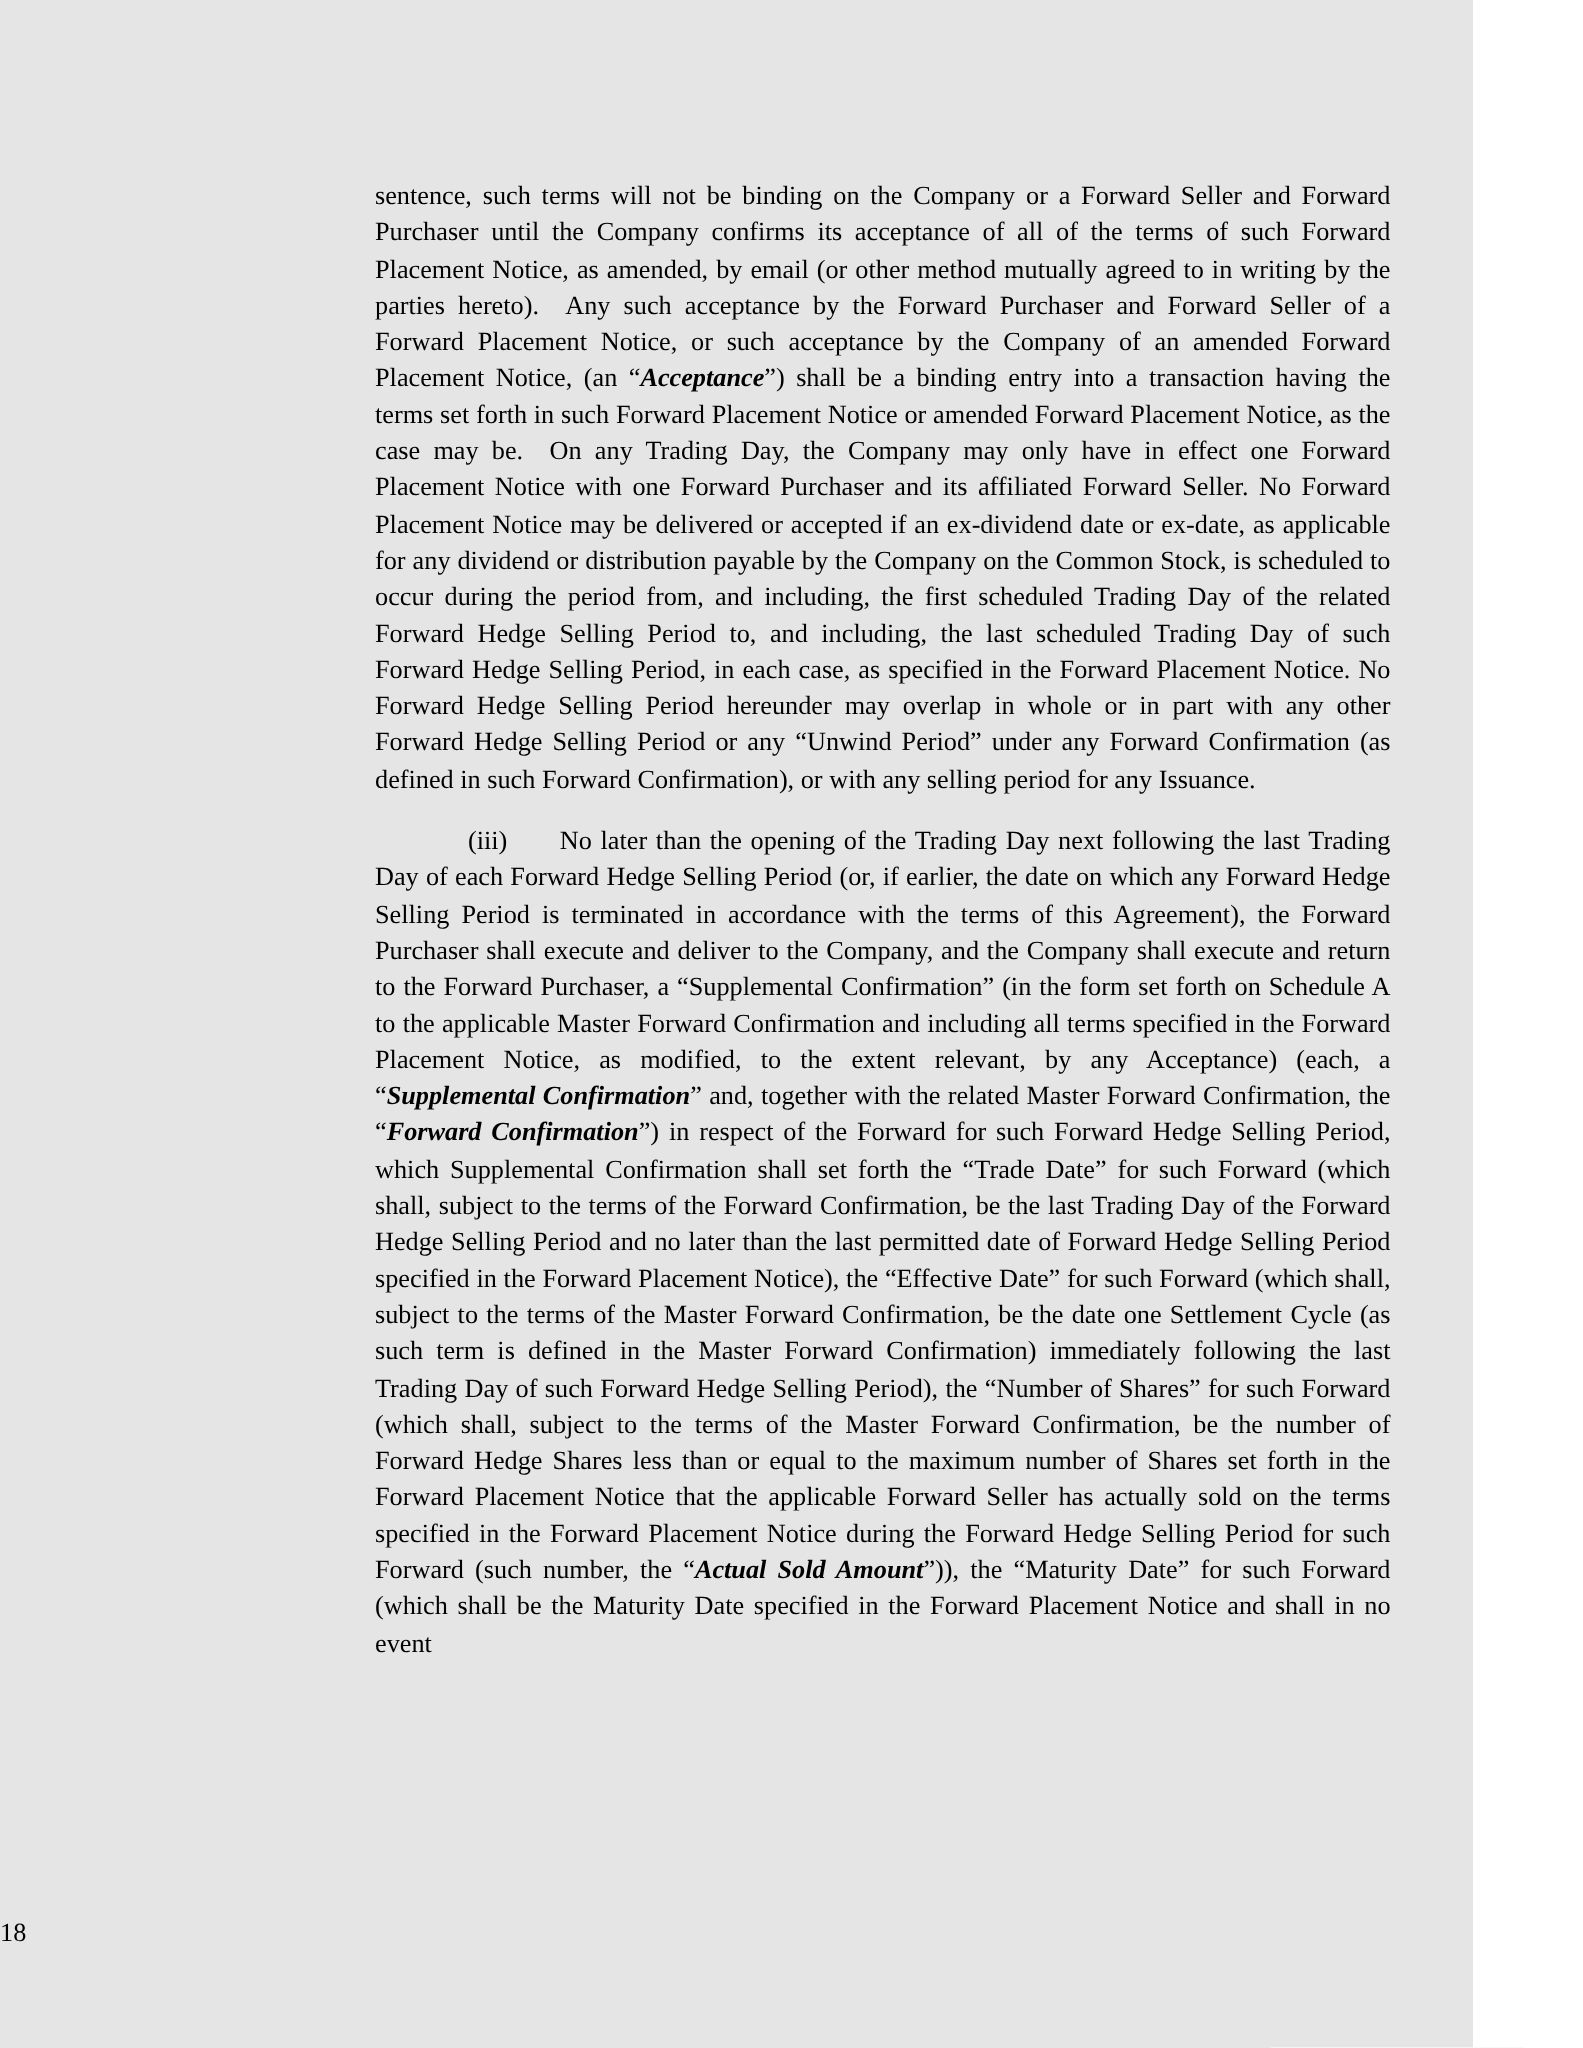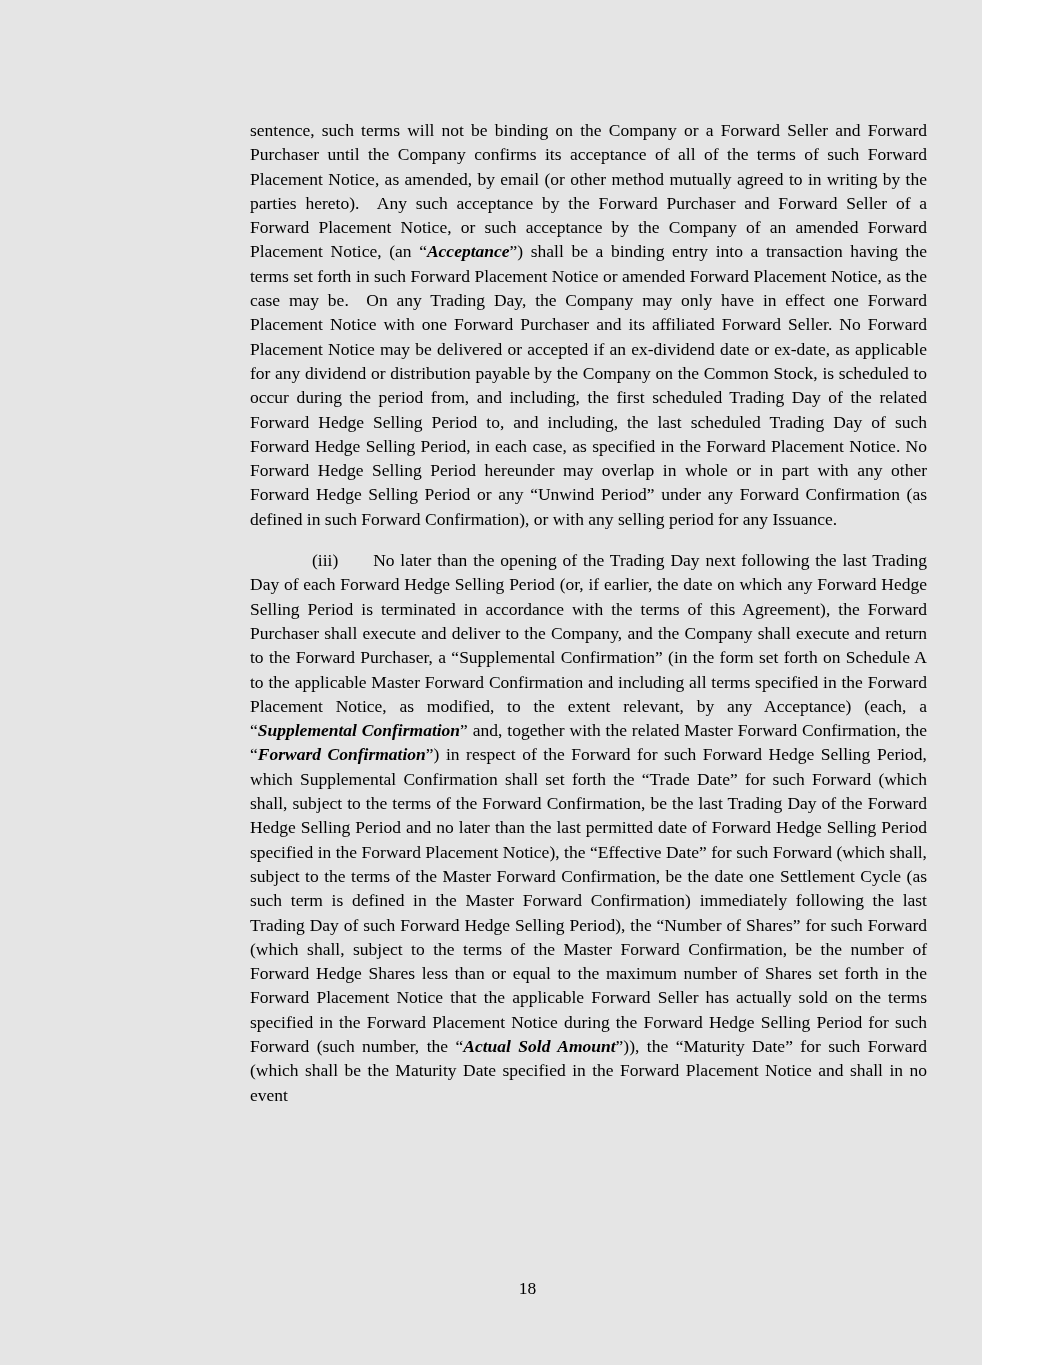--- a/index.html
+++ b/index.html
@@ -34,21 +34,20 @@
   }
   .bi {
     font-weight: bold;
     font-style: italic;
   }
   .page-number {
     position: absolute;
     top: 1276px;
     left: 0;
     width: 1055px;
-    text-align: center;
     font-size: 17.5px;
     line-height: 24px;
   }
 </style>
 </head>
 <body>
 
 <div class="page">
   <div class="text-block" id="paragraphs">
       <p class="para"><span>sentence, such terms will not be binding on the Company or a Forward Seller and Forward Purchaser until the Company confirms its acceptance of all of the terms of such Forward Placement Notice, as amended, by email (or other method mutually agreed to in writing by the parties hereto). &nbsp;Any such acceptance by the Forward Purchaser and Forward Seller of a Forward Placement Notice, or such acceptance by the Company of an amended Forward Placement Notice, (an “</span><span class="bi">Acceptance</span><span>”) shall be a binding entry into a transaction having the terms set forth in such Forward Placement Notice or amended Forward Placement Notice, as the case may be. &nbsp;On any Trading Day, the Company may only have in effect one Forward Placement Notice with one Forward Purchaser and its affiliated Forward Seller. No Forward Placement Notice may be delivered or accepted if an ex-dividend date or ex-date, as applicable for any dividend or distribution payable by the Company on the Common Stock, is scheduled to occur during the period from, and including, the first scheduled Trading Day of the related Forward Hedge Selling Period to, and including, the last scheduled Trading Day of such Forward Hedge Selling Period, in each case, as specified in the Forward Placement Notice. No Forward Hedge Selling Period hereunder may overlap in whole or in part with any other Forward Hedge Selling Period or any “Unwind Period” under any Forward Confirmation (as defined in such Forward Confirmation), or with any selling period for any Issuance.</span></p>

